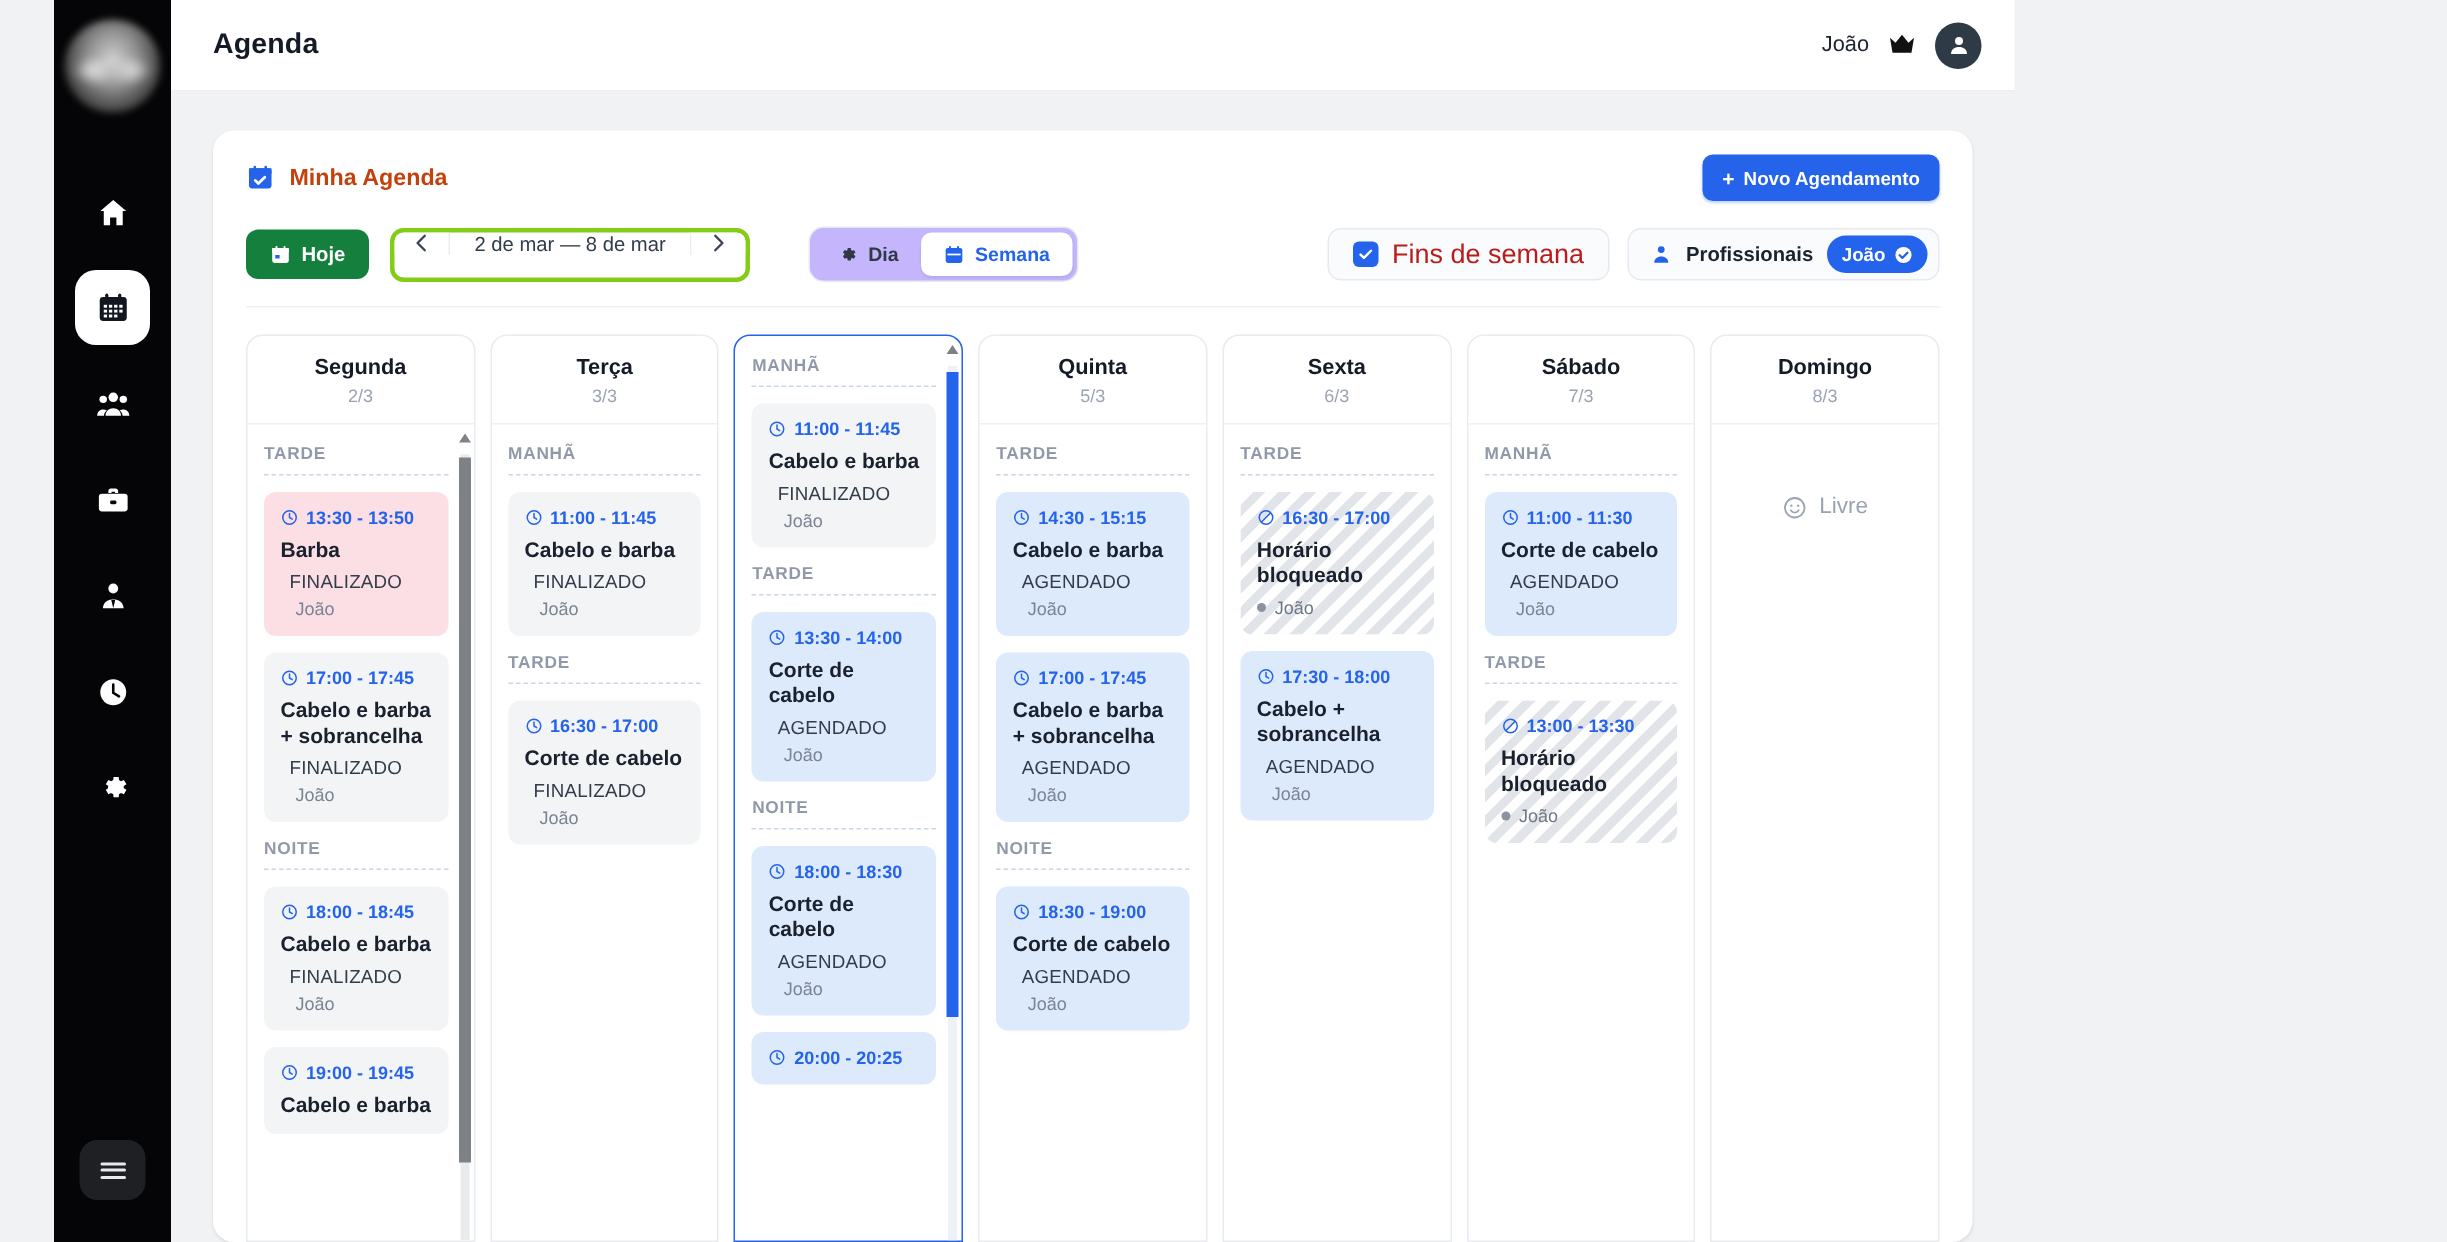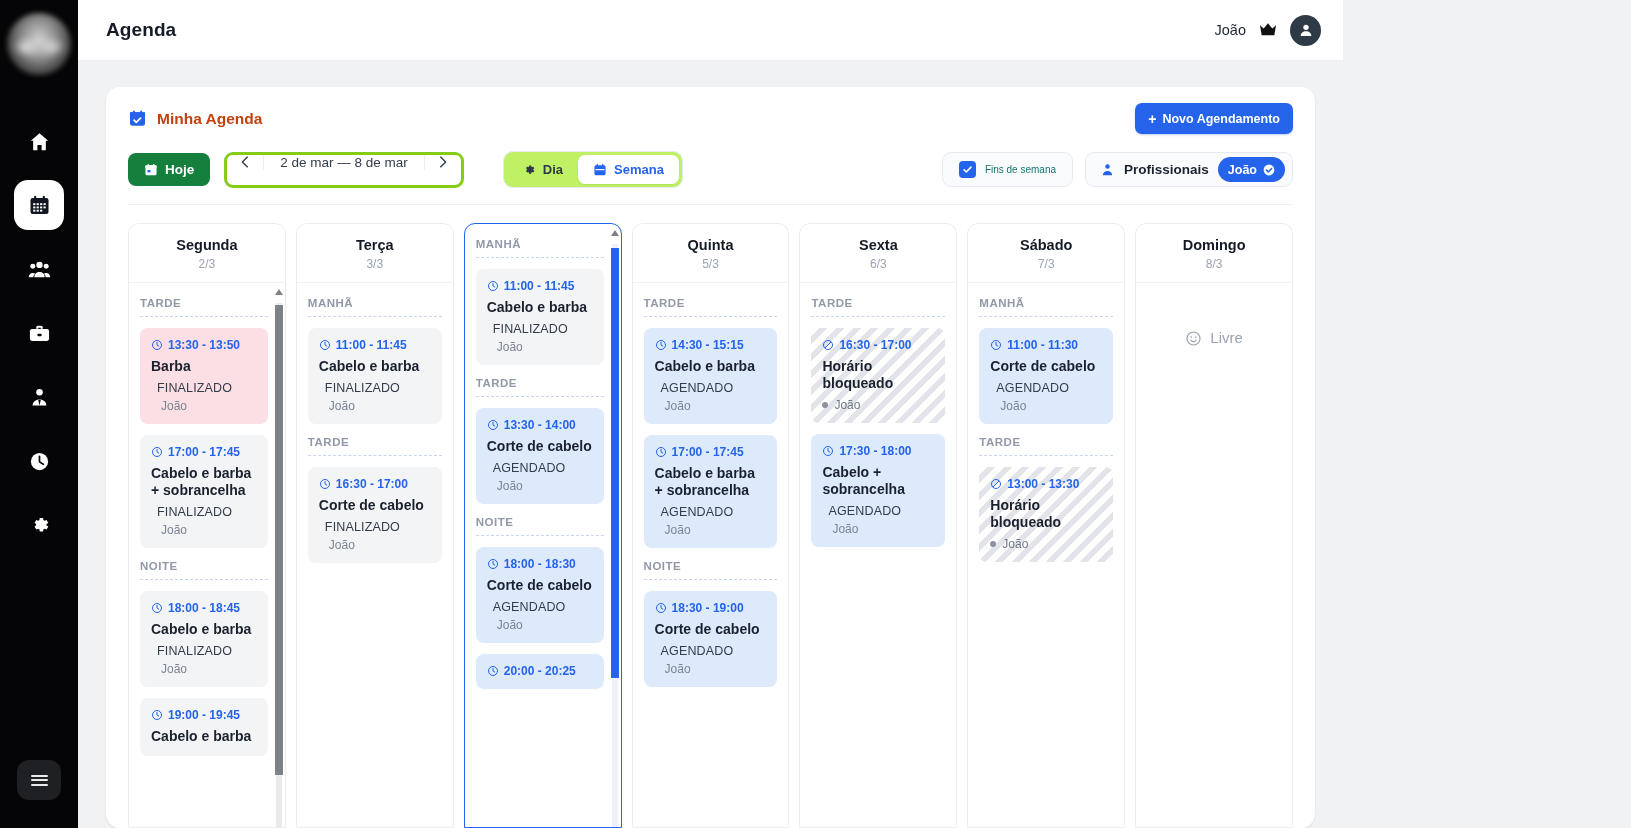--- a/index.html
+++ b/index.html
@@ -3,21 +3,21 @@
 <meta charset="utf-8">
 <title>Agenda</title>
 <style>
   * { box-sizing: border-box; margin: 0; padding: 0; }
   html, body {
     width: 1631px; height: 828px;
     overflow: hidden;
     font-family: "Liberation Sans", "DejaVu Sans", sans-serif;
     background: #f1f2f4;
   }
-  .app { display: flex; width: 1343px; height: 828px; }
+  .app { display: flex; width: 1343px; height: 828px; padding-left: 36px; }
 
   
   .sidebar {
     width: 78px; height: 828px;
     background: #050507;
     display: flex; flex-direction: column; align-items: center;
     flex: 0 0 78px;
     position: relative;
   }
   .logo-blob {
@@ -111,41 +111,41 @@
   }
   .date-nav .arrow svg { width: 14px; height: 14px; }
   .date-nav .range {
     display: flex; align-items: center; padding: 0 16px;
     font-size: 13.5px; color: #333c4b; white-space: nowrap;
     border-left: 1px solid #e9edf2; border-right: 1px solid #e9edf2;
   }
 
   .seg {
     display: inline-flex; align-items: center; height: 37px; padding: 3px;
-    border: 1px solid #e6eaf0; border-radius: 10px; background: #bef264; margin-left: 25px;
+    border: 1px solid #e6eaf0; border-radius: 10px; background: #c4b5fd; margin-left: 25px;
   }
   .seg-btn {
     height: 29px; padding: 0 15px; border-radius: 7px; border: none; background: transparent;
     font-size: 13px; font-weight: 700; color: #2e3847; cursor: pointer; font-family: inherit;
     display: inline-flex; align-items: center; gap: 7px;
   }
   .seg-btn.active { background: #ffffff; color: #2463eb; box-shadow: 0 1px 2px rgba(16,24,40,.08); }
   .seg-btn svg { width: 14px; height: 14px; }
 
   .toolbar-right { margin-left: auto; display: flex; align-items: center; gap: 12px; }
   .chk-pill {
     display: inline-flex; align-items: center; gap: 9px; height: 35px; padding: 0 16px;
     border: 1px solid #e6eaf0; border-radius: 9px; background: #fafbfd; cursor: pointer;
   }
   .chk-box {
     width: 17px; height: 17px; border-radius: 4px; background: #2463eb;
     display: flex; align-items: center; justify-content: center; color:#fff;
   }
   .chk-box svg { width: 11px; height: 11px; }
-  .chk-pill .lbl { font-size: 10px; color: #0f766e; }
+  .chk-pill .lbl { font-size: 18px; color: #b91c1c; }
 
   .pro-pill {
     display: inline-flex; align-items: center; gap: 9px; height: 35px; padding: 0 7px 0 14px;
     border: 1px solid #e6eaf0; border-radius: 9px; background: #fafbfd;
   }
   .pro-pill .pro-lbl { font-size: 13.5px; font-weight: 700; color: #1b2230; }
   .pro-pill svg.pro-ico { width: 15px; height: 15px; color:#2463eb; }
   .pro-chip {
     display: inline-flex; align-items: center; gap: 6px; height: 25px; padding: 0 10px;
     border-radius: 13px; background: #2463eb; color: #fff; font-size: 12.5px; font-weight: 600;

